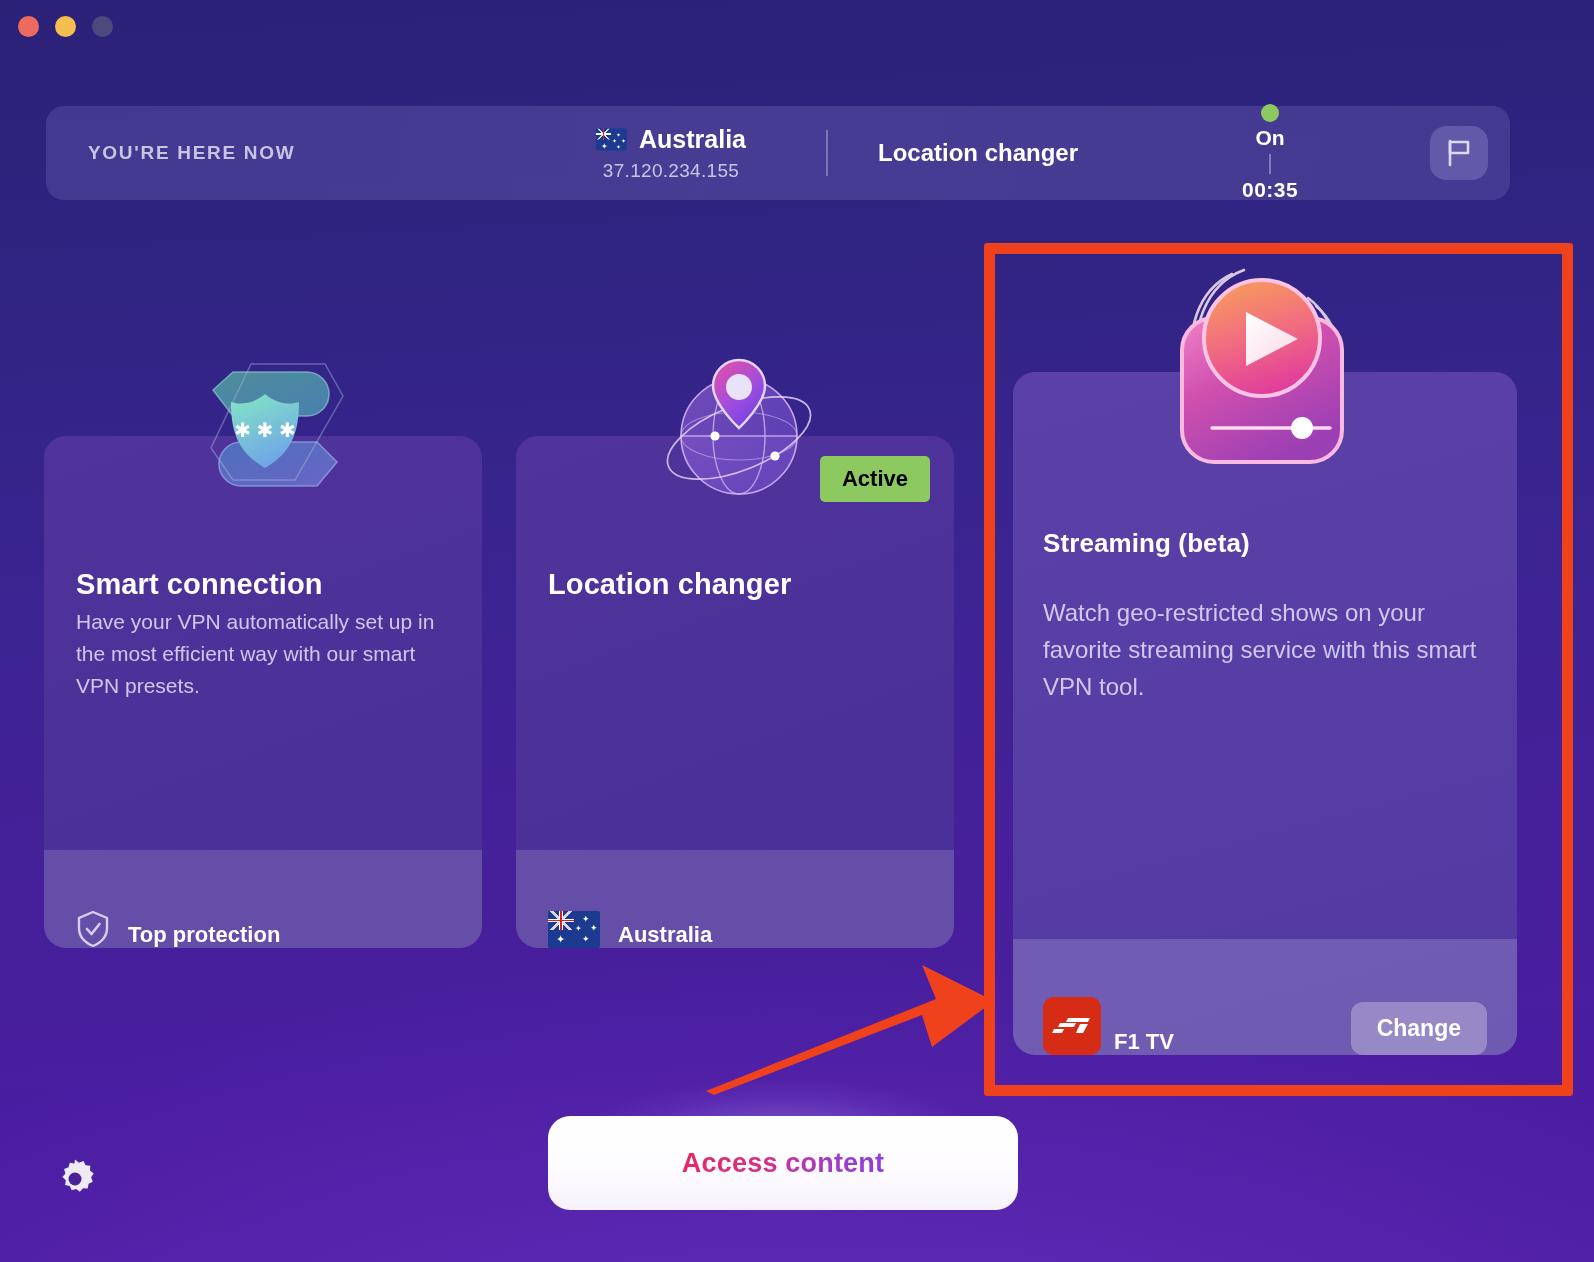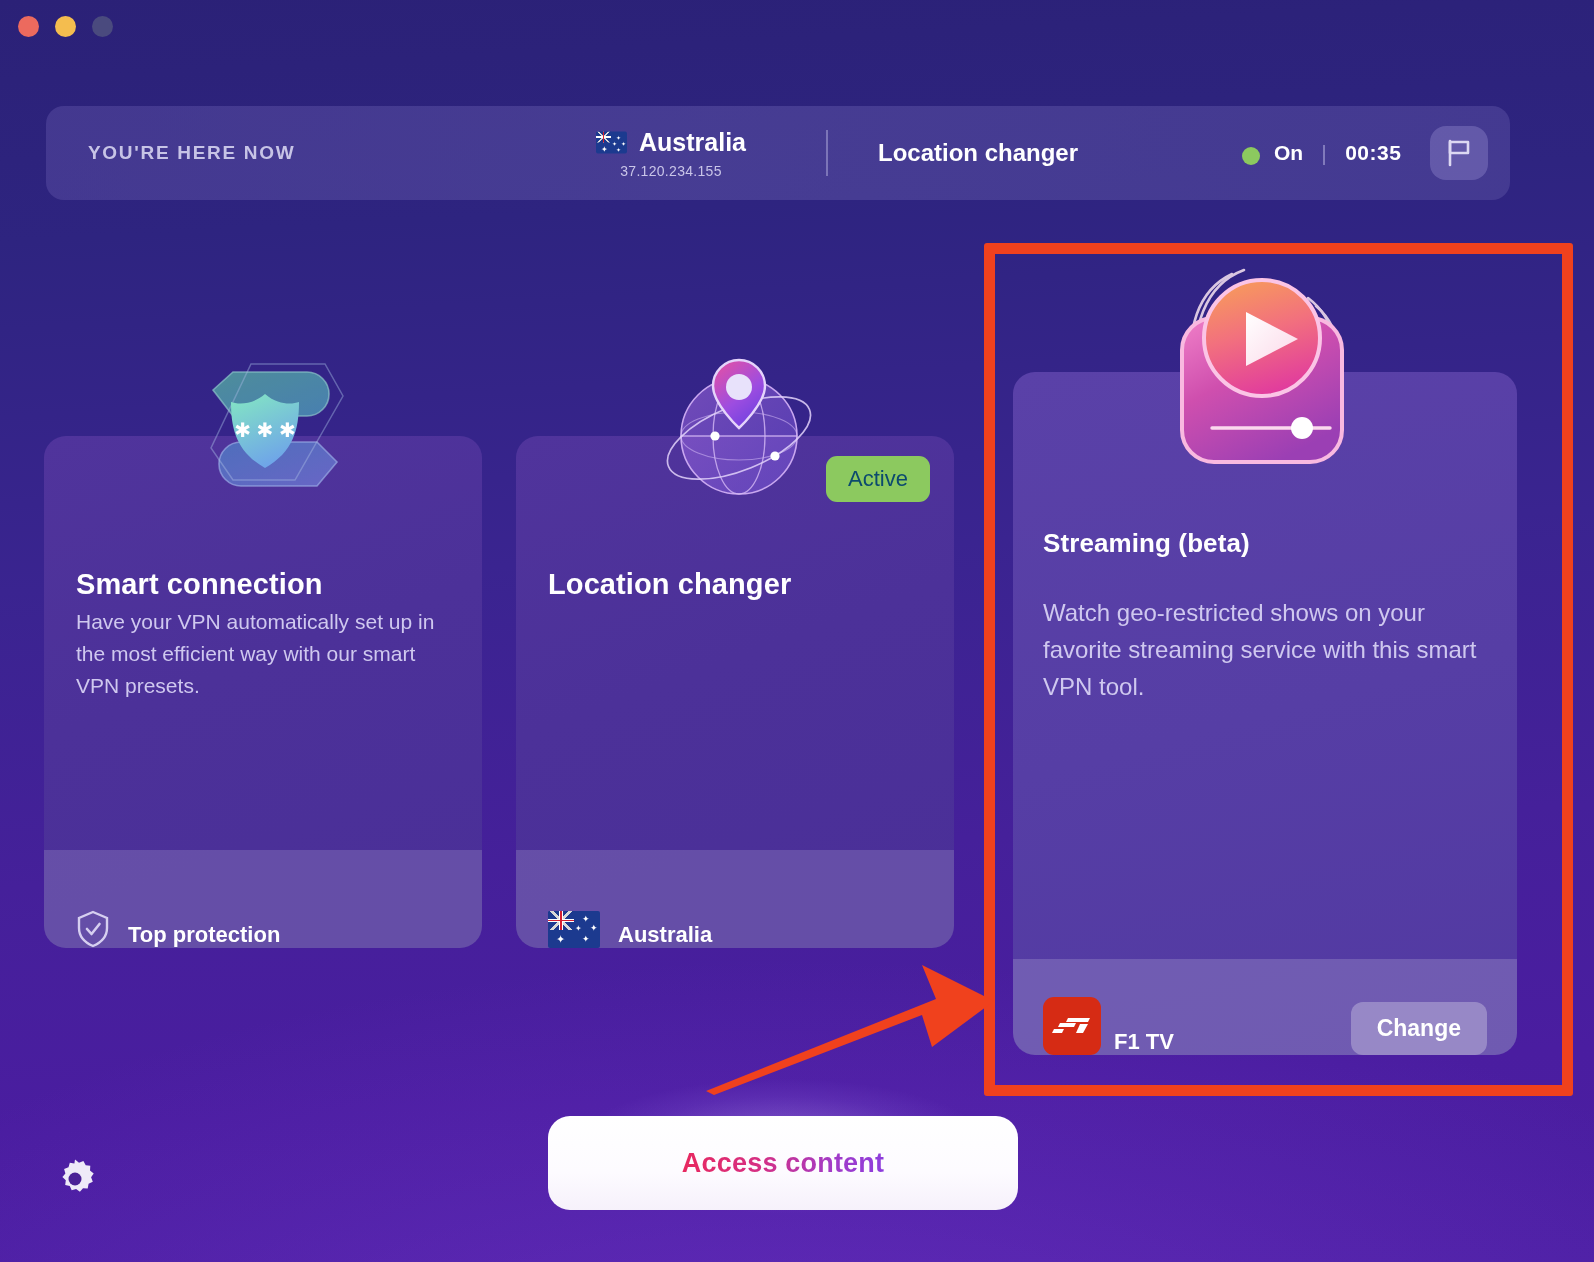--- a/index.html
+++ b/index.html
@@ -73,21 +73,21 @@
     justify-content: center;
     gap: 12px;
   }
   #country-name {
     font-size: 25px;
     font-weight: 700;
     color: #ffffff;
   }
   #ip-address {
     margin-top: 6px;
-    font-size: 14px;
+    font-size: 19px;
     color: #c9c5e8;
     letter-spacing: .3px;
   }
 
   .flag {
     position: relative;
     width: 31px; height: 22px;
     border-radius: 2px;
     background: #1c3a8f;
     overflow: hidden;
@@ -132,22 +132,23 @@
     font-size: 24px;
     font-weight: 700;
     color: #ffffff;
   }
 
   #conn-state {
     position: absolute;
     left: 1196px; top: 50%;
     transform: translateY(-50%);
     display: flex;
-    align-items: flex-end;
-    gap: 14px;
+    align-items: center;
+    gap: 4px;
+    flex-direction: column;
   }
   #state-dot {
     width: 18px; height: 18px;
     border-radius: 50%;
     background: #8cc95f;
   }
   #state-text {
     font-size: 21px;
     font-weight: 700;
     color: #ffffff;
@@ -221,40 +222,40 @@
   .card-footer {
     flex: none;
     height: 98px;
     background: rgba(255,255,255,0.15);
     display: flex;
     align-items: flex-end;
     padding: 0 32px;
     gap: 18px;
   }
   #card-stream .card-footer {
-    height: 96px;
+    height: 116px;
     background: rgba(255,255,255,0.17);
     padding: 0 30px;
     gap: 13px;
   }
   .footer-label {
     font-size: 22px;
     font-weight: 700;
     color: #ffffff;
   }
 
   #active-badge {
     position: absolute;
     right: 24px; top: 20px;
     padding: 10px 22px;
-    border-radius: 11px;
+    border-radius: 5px;
     background: #8cc95f;
     font-size: 22px;
-    font-weight: 400;
-    color: #0c4a6e;
+    font-weight: 700;
+    color: #000000;
     cursor: pointer;
   }
 
   
   .art { position: absolute; z-index: 5; pointer-events: none; }
   #art-shield { left: 175px; top: 352px; width: 180px; height: 150px; }
   #art-globe  { left: 655px; top: 352px; width: 168px; height: 152px; }
   #art-stream { left: 1140px; top: 250px; width: 240px; height: 232px; }
 
   #f1-logo {

